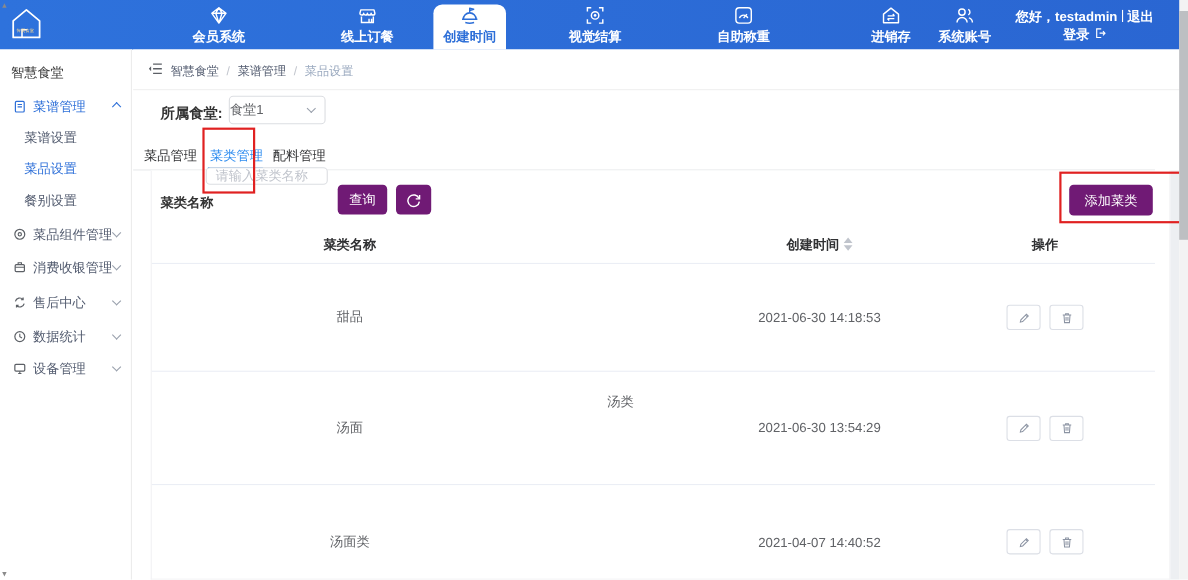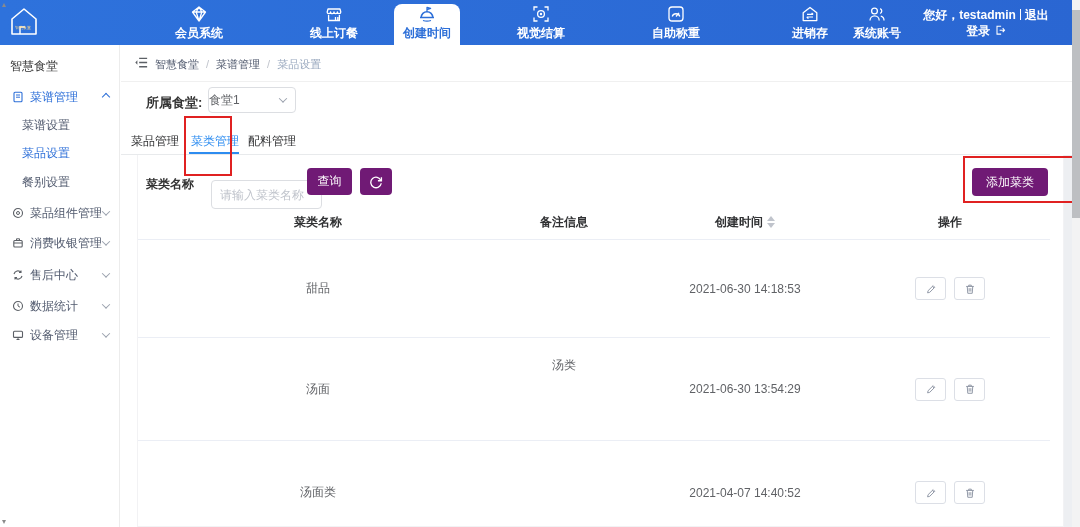--- a/index.html
+++ b/index.html
@@ -66,23 +66,23 @@
   .tab.active { color:#2d8cf0; }
   .tab-underline { position:absolute; left:189px; top:152px; width:50px; height:2px; background:#2d8cf0; }
   .tabs-border { position:absolute; left:121px; top:154px; width:929px; height:1px; background:#e8eaec; }
 
   
   .card { position:absolute; left:137px; top:155px; width:927px; height:372px; background:#fff;
           border:1px solid #f2f2f4; border-top:none; }
   .gray-strip { position:absolute; left:1064px; top:155px; width:8px; height:372px; background:#edeff2; }
 
   .search-label { position:absolute; left:146px; top:176px; font-size:12px; font-weight:bold; color:#333; }
-  .search-input { position:absolute; left:187px; top:180px; width:111px; height:29px; border:1px solid #dcdee2;
+  .search-input { position:absolute; left:187px; top:152px; width:111px; height:16px; border:1px solid #dcdee2;
                   border-radius:4px; font-size:12px; padding:0 8px; color:#606266; outline:none;
-                  font-family:"Liberation Sans",sans-serif;margin-left:24px; }
+                  font-family:"Liberation Sans",sans-serif; }
   .search-input::placeholder { color:#c0c4cc; }
   .btn-blue { position:absolute; background:#701a75; color:#fff; border:none; border-radius:4px;
               font-size:12px; cursor:pointer; display:flex; align-items:center; justify-content:center;
               font-family:"Liberation Sans",sans-serif; }
   .btn-search { left:307px; top:168px; width:45px; height:27px; }
   .btn-refresh { left:360px; top:168px; width:32px; height:27px; }
   .btn-add { left:972px; top:168px; width:76px; height:28px; }
 
   
   .thead-row, .trow { position:absolute; left:138px; width:912px; }
@@ -308,21 +308,20 @@
 <button class="btn-blue btn-refresh">
   <svg width="14" height="14" viewBox="0 0 16 16">
     <path d="M13.6 6.2 A6 6 0 1 0 14 9.4" fill="none" stroke="#fff" stroke-width="1.5"></path>
     <path d="M14.2 2.6 V6.6 H10.2" fill="none" stroke="#fff" stroke-width="1.5"></path>
   </svg>
 </button>
 <button class="btn-blue btn-add">添加菜类</button>
 
 <div class="thead-row">
   <div class="cell c1">菜类名称</div>
-  <div class="cell c2">备注信息</div>
   <div class="cell c3">
     <span>创建时间</span>
     <span class="sort-caret">
         <i class="up"></i>
         <i class="dn"></i>
       </span>
   </div>
   <div class="cell c4">操作</div>
 </div>
 

